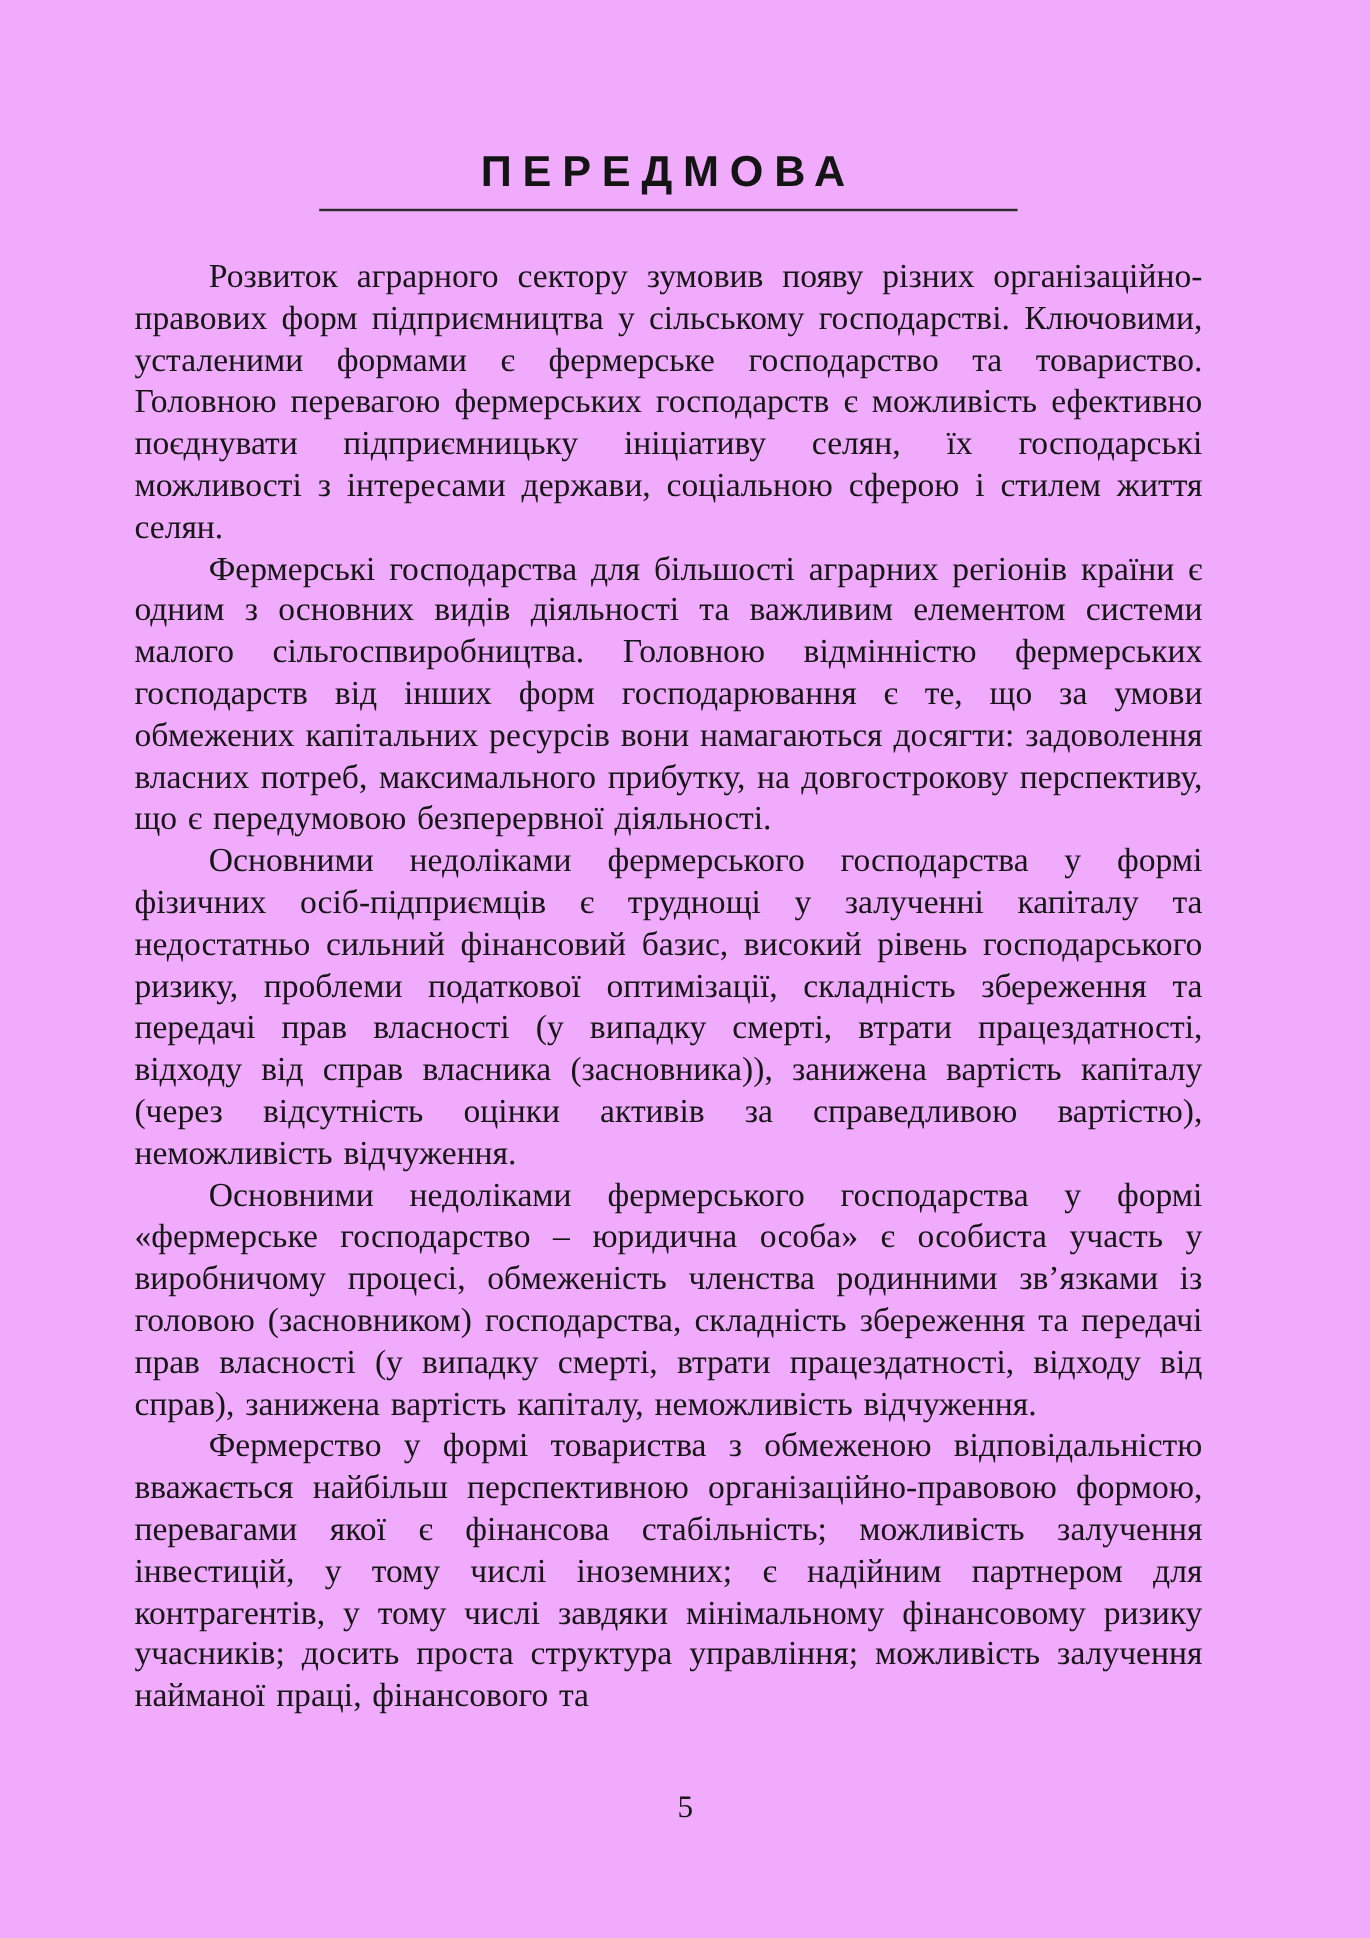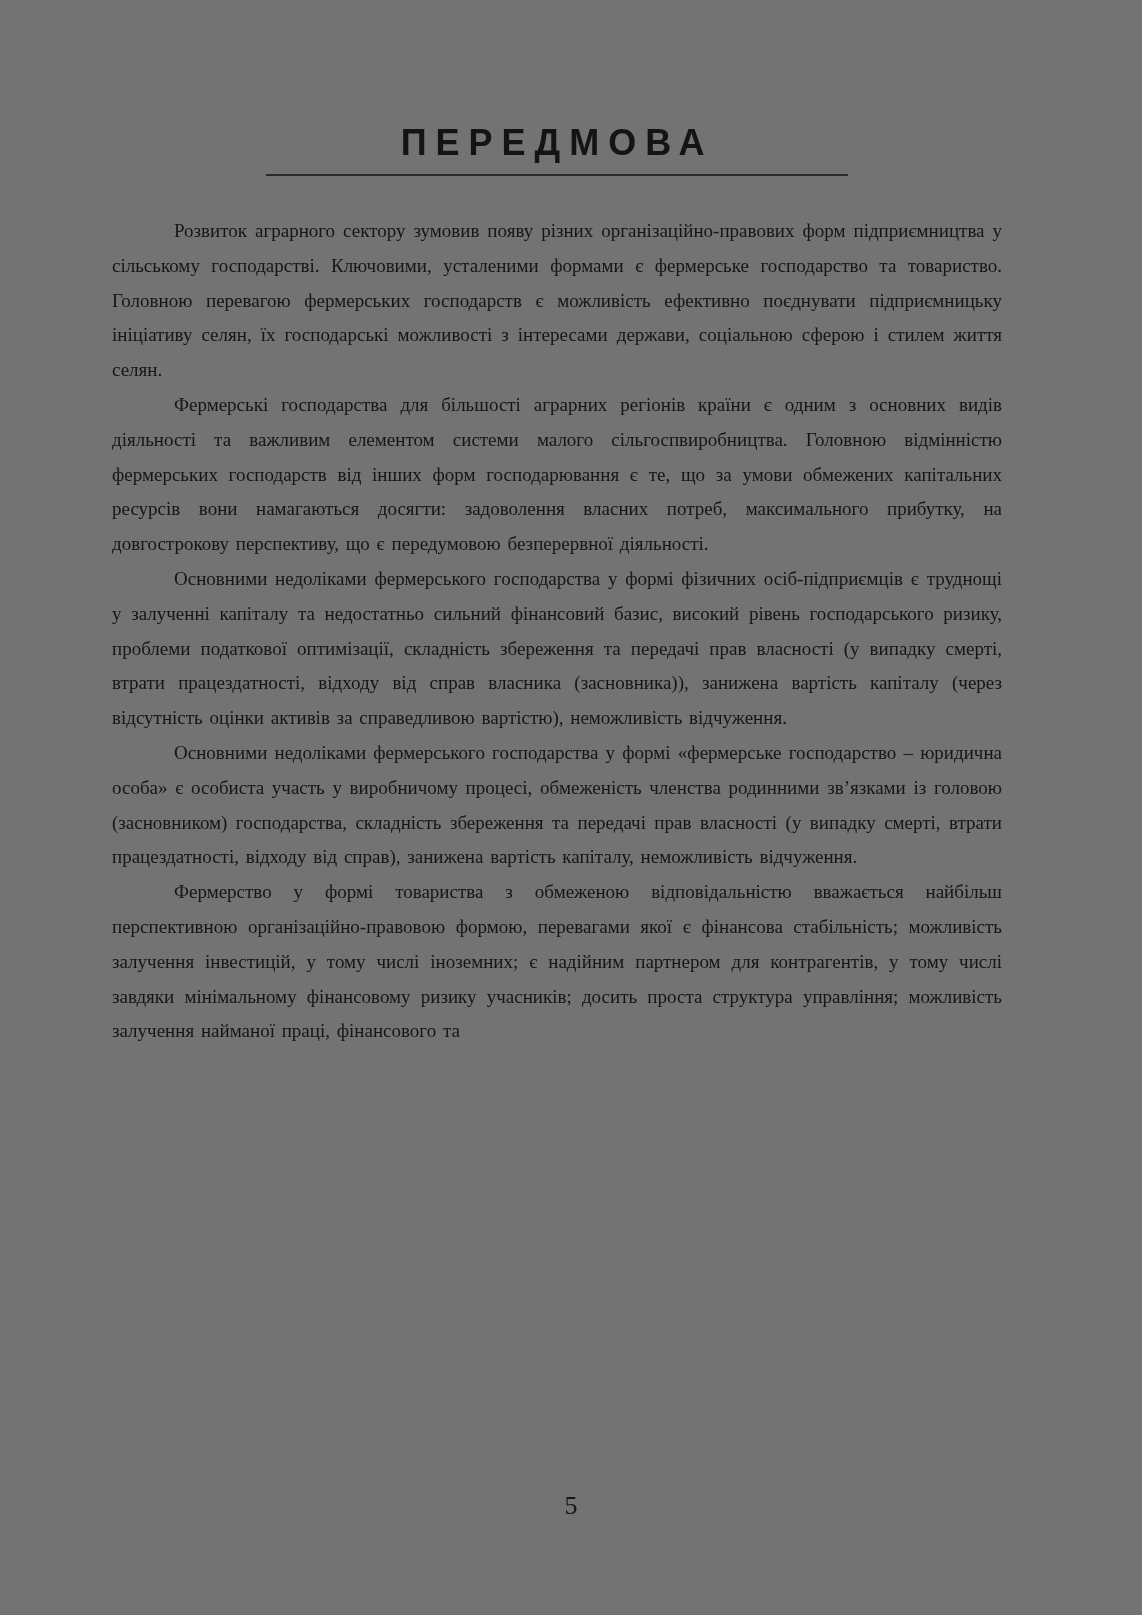--- a/index.html
+++ b/index.html
@@ -4,21 +4,21 @@
 <style>
   html, body {
     margin: 0;
     padding: 0;
     background: #ffffff;
   }
   .page {
     position: relative;
     width: 1142px;
     height: 1615px;
-    background: #737373;
+    background: #f0abfc;
     box-sizing: border-box;
     padding: 122px 140px 0 112px;
     font-family: "Liberation Serif", serif;
     color: #161616;
     overflow: hidden;
   }
   .page-header {
     margin: 0 0 38px 0;
   }
   .title {
@@ -31,21 +31,21 @@
     color: #141414;
   }
   .title-rule {
     width: 582px;
     height: 2px;
     background: #2b2b2b;
     margin: 0 auto;
   }
   .body-text p {
     margin: 0;
-    font-size: 19px;
+    font-size: 28px;
     line-height: 34.8px;
     text-align: justify;
     text-indent: 62px;
     color: #161616;
     word-spacing: 2px;
   }
   .page-footer {
     position: absolute;
     left: 0;
     right: 0;

